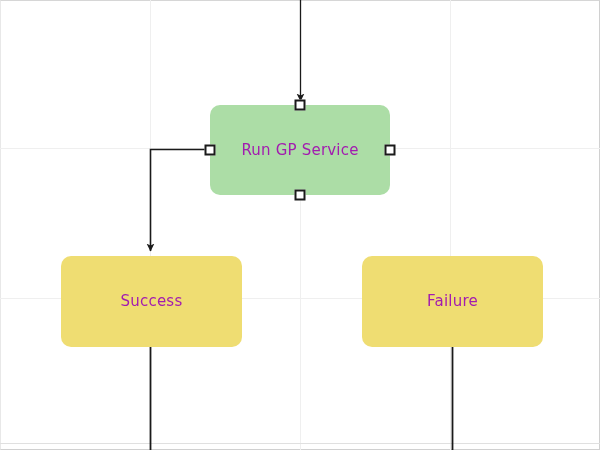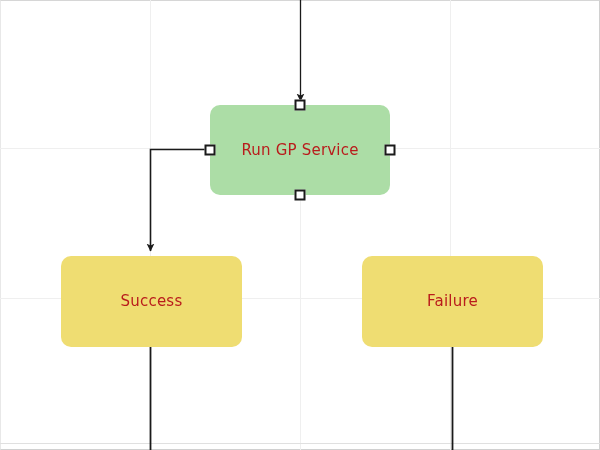--- a/index.html
+++ b/index.html
@@ -59,21 +59,21 @@
     box-sizing: border-box;
     border-radius: 10px;
     display: flex;
     align-items: center;
     justify-content: center;
     user-select: none;
   }
   .node-label {
     font-size: 15px;
     line-height: 1;
-    color: #b91c1c;
+    color: #a21caf;
     letter-spacing: 0.2px;
     white-space: nowrap;
     font-family: "DejaVu Sans", sans-serif;
   }
 
   .node-process {
     background: #acdda6;
   }
   .node-terminal {
     background: #efdd72;

